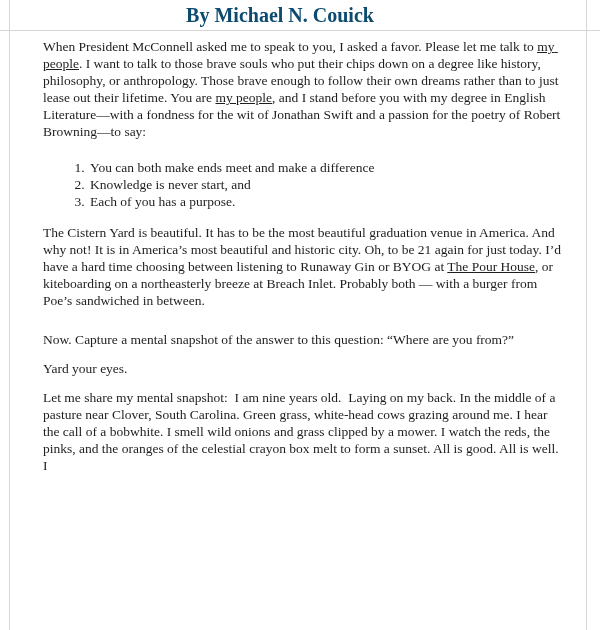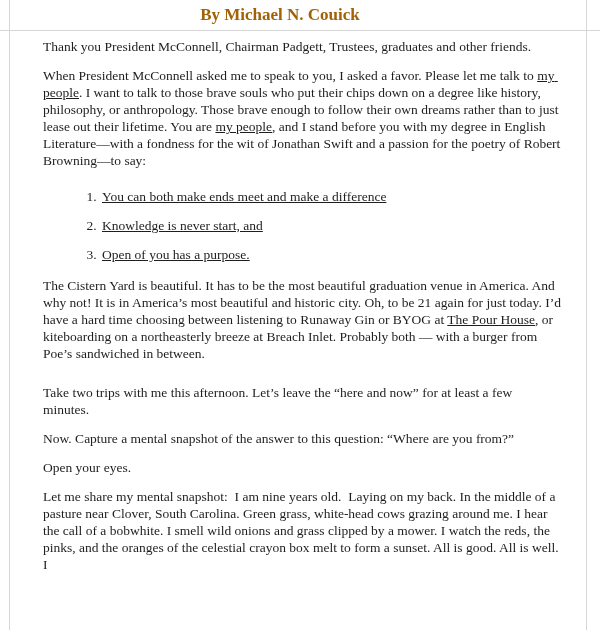--- a/index.html
+++ b/index.html
@@ -32,68 +32,65 @@
     height: 1px;
     background: #d6d6d6;
   }
   .byline {
     position: absolute;
     top: 7px;
     left: 0;
     width: 560px;
     text-align: center;
     font-weight: bold;
-    font-size: 17px;
+    font-size: 20px;
     line-height: 16px;
-    color: #a16207;
+    color: #0c4a6e;
   }
   .doc-body {
     position: absolute;
     top: 38px;
     left: 43px;
     width: 518px;
     font-size: 13.5px;
     line-height: 17px;
   }
   .doc-body p {
     margin: 0 0 12px 0;
     white-space: pre-wrap;
   }
   .doc-body ol {
     margin: 19px 0 14px 0;
     padding-left: 45px;
   }
   .doc-body li {
-    margin: 12px;
+    margin: 0;
     padding-left: 2px;
-    text-decoration: underline;
   }
   .run-u {
     text-decoration: underline;
   }
   .spacer {
     height: 10px;
   }
 </style>
 </head>
 <body>
 
 <div class="edge-line left"></div>
 <div class="edge-line right"></div>
 <div class="top-rule"></div>
 
 <div class="byline">By Michael N. Couick</div>
 
 <div class="doc-body" id="doc-body">
-    <p><span>Thank you President McConnell, Chairman Padgett, Trustees, graduates and other friends.</span></p>
     <p><span>When President McConnell asked me to speak to you, I asked a favor. Please let me talk to </span><span class="run-u">my people</span><span>. I want to talk to those brave souls who put their chips down on a degree like history, philosophy, or anthropology. Those brave enough to follow their own dreams rather than to just lease out their lifetime. You are </span><span class="run-u">my people</span><span>, and I stand before you with my degree in English Literature—with a fondness for the wit of Jonathan Swift and a passion for the poetry of Robert Browning—to say:</span></p>
     <ol>
       <li>You can both make ends meet and make a difference</li>
       <li>Knowledge is never start, and</li>
-      <li>Open of you has a purpose.</li>
+      <li>Each of you has a purpose.</li>
     </ol>
     <p><span>The Cistern Yard is beautiful. It has to be the most beautiful graduation venue in America. And why not! It is in America’s most beautiful and historic city. Oh, to be 21 again for just today. I’d have a hard time choosing between listening to Runaway Gin or BYOG at </span><span class="run-u">The Pour House</span><span>, or kiteboarding on a northeasterly breeze at Breach Inlet. Probably both — with a burger from Poe’s sandwiched in between.</span></p>
     <div class="spacer"></div>
-    <p><span>Take two trips with me this afternoon. Let’s leave the “here and now” for at least a few minutes.</span></p>
     <p><span>Now. Capture a mental snapshot of the answer to this question: “Where are you from?”</span></p>
-    <p><span>Open your eyes.</span></p>
+    <p><span>Yard your eyes.</span></p>
     <p><span>Let me share my mental snapshot:  I am nine years old.  Laying on my back. In the middle of a pasture near Clover, South Carolina. Green grass, white-head cows grazing around me. I hear the call of a bobwhite. I smell wild onions and grass clipped by a mower. I watch the reds, the pinks, and the oranges of the celestial crayon box melt to form a sunset. All is good. All is well. I</span></p>
   </div>
 
 </body></html>

